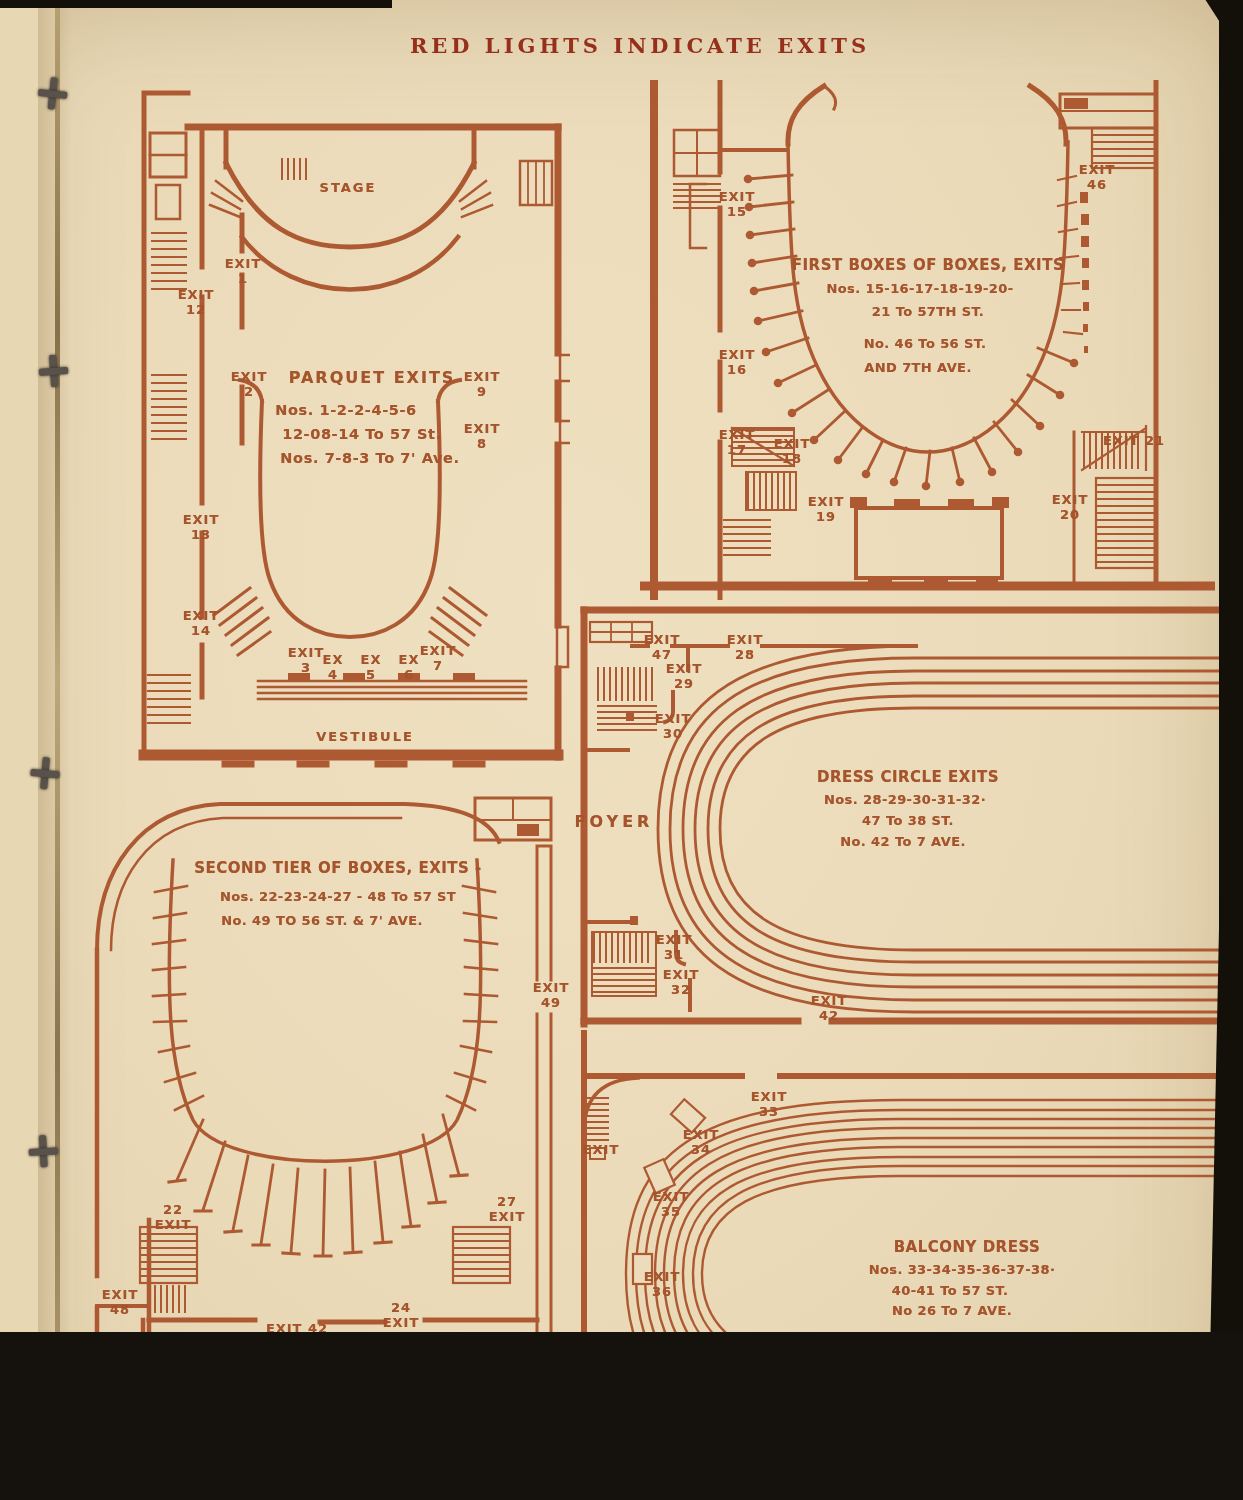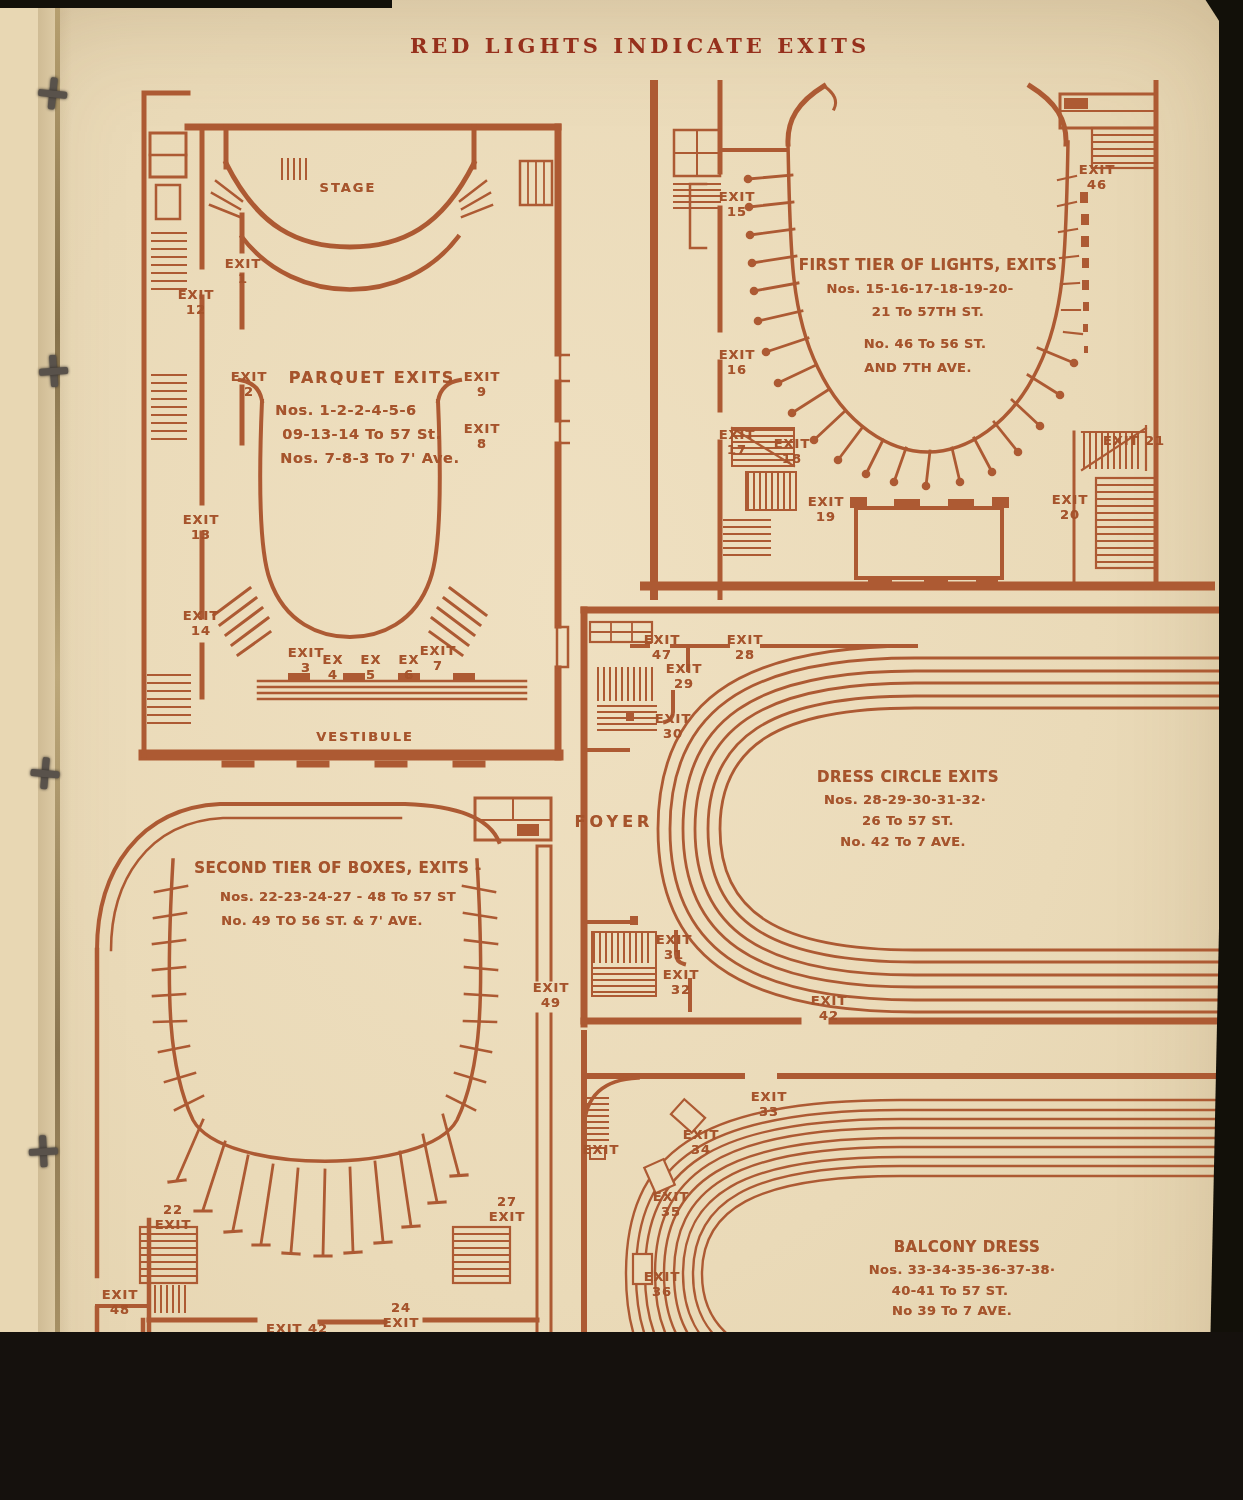--- a/index.html
+++ b/index.html
@@ -259,21 +259,21 @@
   <path d="M58 530V694" stroke-width="4.5"></path>
   <path d="M12 694H58" stroke-width="4"></path>
  </g>
 </svg>
 
 <div class="title" style="left:640px;top:45px">RED LIGHTS INDICATE EXITS</div>
 
 <div class="lbl" style="left:348px;top:188px;letter-spacing:2px">STAGE</div>
 <div class="lbl big" style="left:372px;top:378px">PARQUET EXITS</div>
 <div class="lbl t" style="left:346px;top:410px">Nos. 1-2-2-4-5-6</div>
-<div class="lbl t" style="left:362px;top:434px">09-13-14 To 57 St.</div>
+<div class="lbl t" style="left:362px;top:434px">12-08-14 To 57 St.</div>
 <div class="lbl t" style="left:370px;top:458px">Nos. 7-8-3 To 7' Ave.</div>
 <div class="lbl" style="left:365px;top:737px;letter-spacing:2px">VESTIBULE</div>
 <div class="lbl" style="left:243px;top:272px">EXIT
 1</div>
 <div class="lbl" style="left:196px;top:303px">EXIT
 12</div>
 <div class="lbl" style="left:249px;top:385px">EXIT
 2</div>
 <div class="lbl" style="left:482px;top:385px">EXIT
 9</div>
@@ -287,21 +287,21 @@
 3</div>
 <div class="lbl" style="left:333px;top:668px">EX
 4</div>
 <div class="lbl" style="left:371px;top:668px">EX
 5</div>
 <div class="lbl" style="left:409px;top:668px">EX
 6</div>
 <div class="lbl" style="left:438px;top:659px">EXIT
 7</div>
 
-<div class="lbl h2" style="left:928px;top:265px">FIRST TIER OF LIGHTS, EXITS</div>
+<div class="lbl h2" style="left:928px;top:265px">FIRST BOXES OF BOXES, EXITS</div>
 <div class="lbl t2" style="left:920px;top:289px">Nos. 15-16-17-18-19-20-</div>
 <div class="lbl t2" style="left:928px;top:312px">21 To 57TH ST.</div>
 <div class="lbl t2" style="left:925px;top:344px">No. 46 To 56 ST.</div>
 <div class="lbl t2" style="left:918px;top:368px">AND 7TH AVE.</div>
 <div class="lbl" style="left:737px;top:205px">EXIT
 15</div>
 <div class="lbl" style="left:737px;top:363px">EXIT
 16</div>
 <div class="lbl" style="left:737px;top:443px">EXIT
 17</div>
@@ -311,21 +311,21 @@
 19</div>
 <div class="lbl" style="left:1097px;top:178px">EXIT
 46</div>
 <div class="lbl" style="left:1134px;top:441px">EXIT 21</div>
 <div class="lbl" style="left:1070px;top:508px">EXIT
 20</div>
 
 <div class="lbl sp" style="left:614px;top:822px">FOYER</div>
 <div class="lbl h2" style="left:908px;top:777px">DRESS CIRCLE EXITS</div>
 <div class="lbl t2" style="left:905px;top:800px">Nos. 28-29-30-31-32·</div>
-<div class="lbl t2" style="left:908px;top:821px">26 To 57 ST.</div>
+<div class="lbl t2" style="left:908px;top:821px">47 To 38 ST.</div>
 <div class="lbl t2" style="left:903px;top:842px">No. 42 To 7 AVE.</div>
 <div class="lbl" style="left:662px;top:648px">EXIT
 47</div>
 <div class="lbl" style="left:745px;top:648px">EXIT
 28</div>
 <div class="lbl" style="left:684px;top:677px">EXIT
 29</div>
 <div class="lbl" style="left:673px;top:727px">EXIT
 30</div>
 <div class="lbl" style="left:674px;top:948px">EXIT
@@ -346,21 +346,21 @@
 EXIT</div>
 <div class="lbl" style="left:120px;top:1303px">EXIT
 48</div>
 <div class="lbl" style="left:297px;top:1329px">EXIT 42</div>
 <div class="lbl" style="left:401px;top:1316px">24
 EXIT</div>
 
 <div class="lbl h2" style="left:967px;top:1247px">BALCONY DRESS</div>
 <div class="lbl t2" style="left:962px;top:1270px">Nos. 33-34-35-36-37-38·</div>
 <div class="lbl t2" style="left:950px;top:1291px">40-41 To 57 ST.</div>
-<div class="lbl t2" style="left:952px;top:1311px">No 39 To 7 AVE.</div>
+<div class="lbl t2" style="left:952px;top:1311px">No 26 To 7 AVE.</div>
 <div class="lbl" style="left:769px;top:1105px">EXIT
 33</div>
 <div class="lbl" style="left:601px;top:1150px">EXIT</div>
 <div class="lbl" style="left:701px;top:1143px">EXIT
 34</div>
 <div class="lbl" style="left:671px;top:1205px">EXIT
 35</div>
 <div class="lbl" style="left:662px;top:1285px">EXIT
 36</div>
 <div class="lbl" style="left:672px;top:1365px">EXIT

